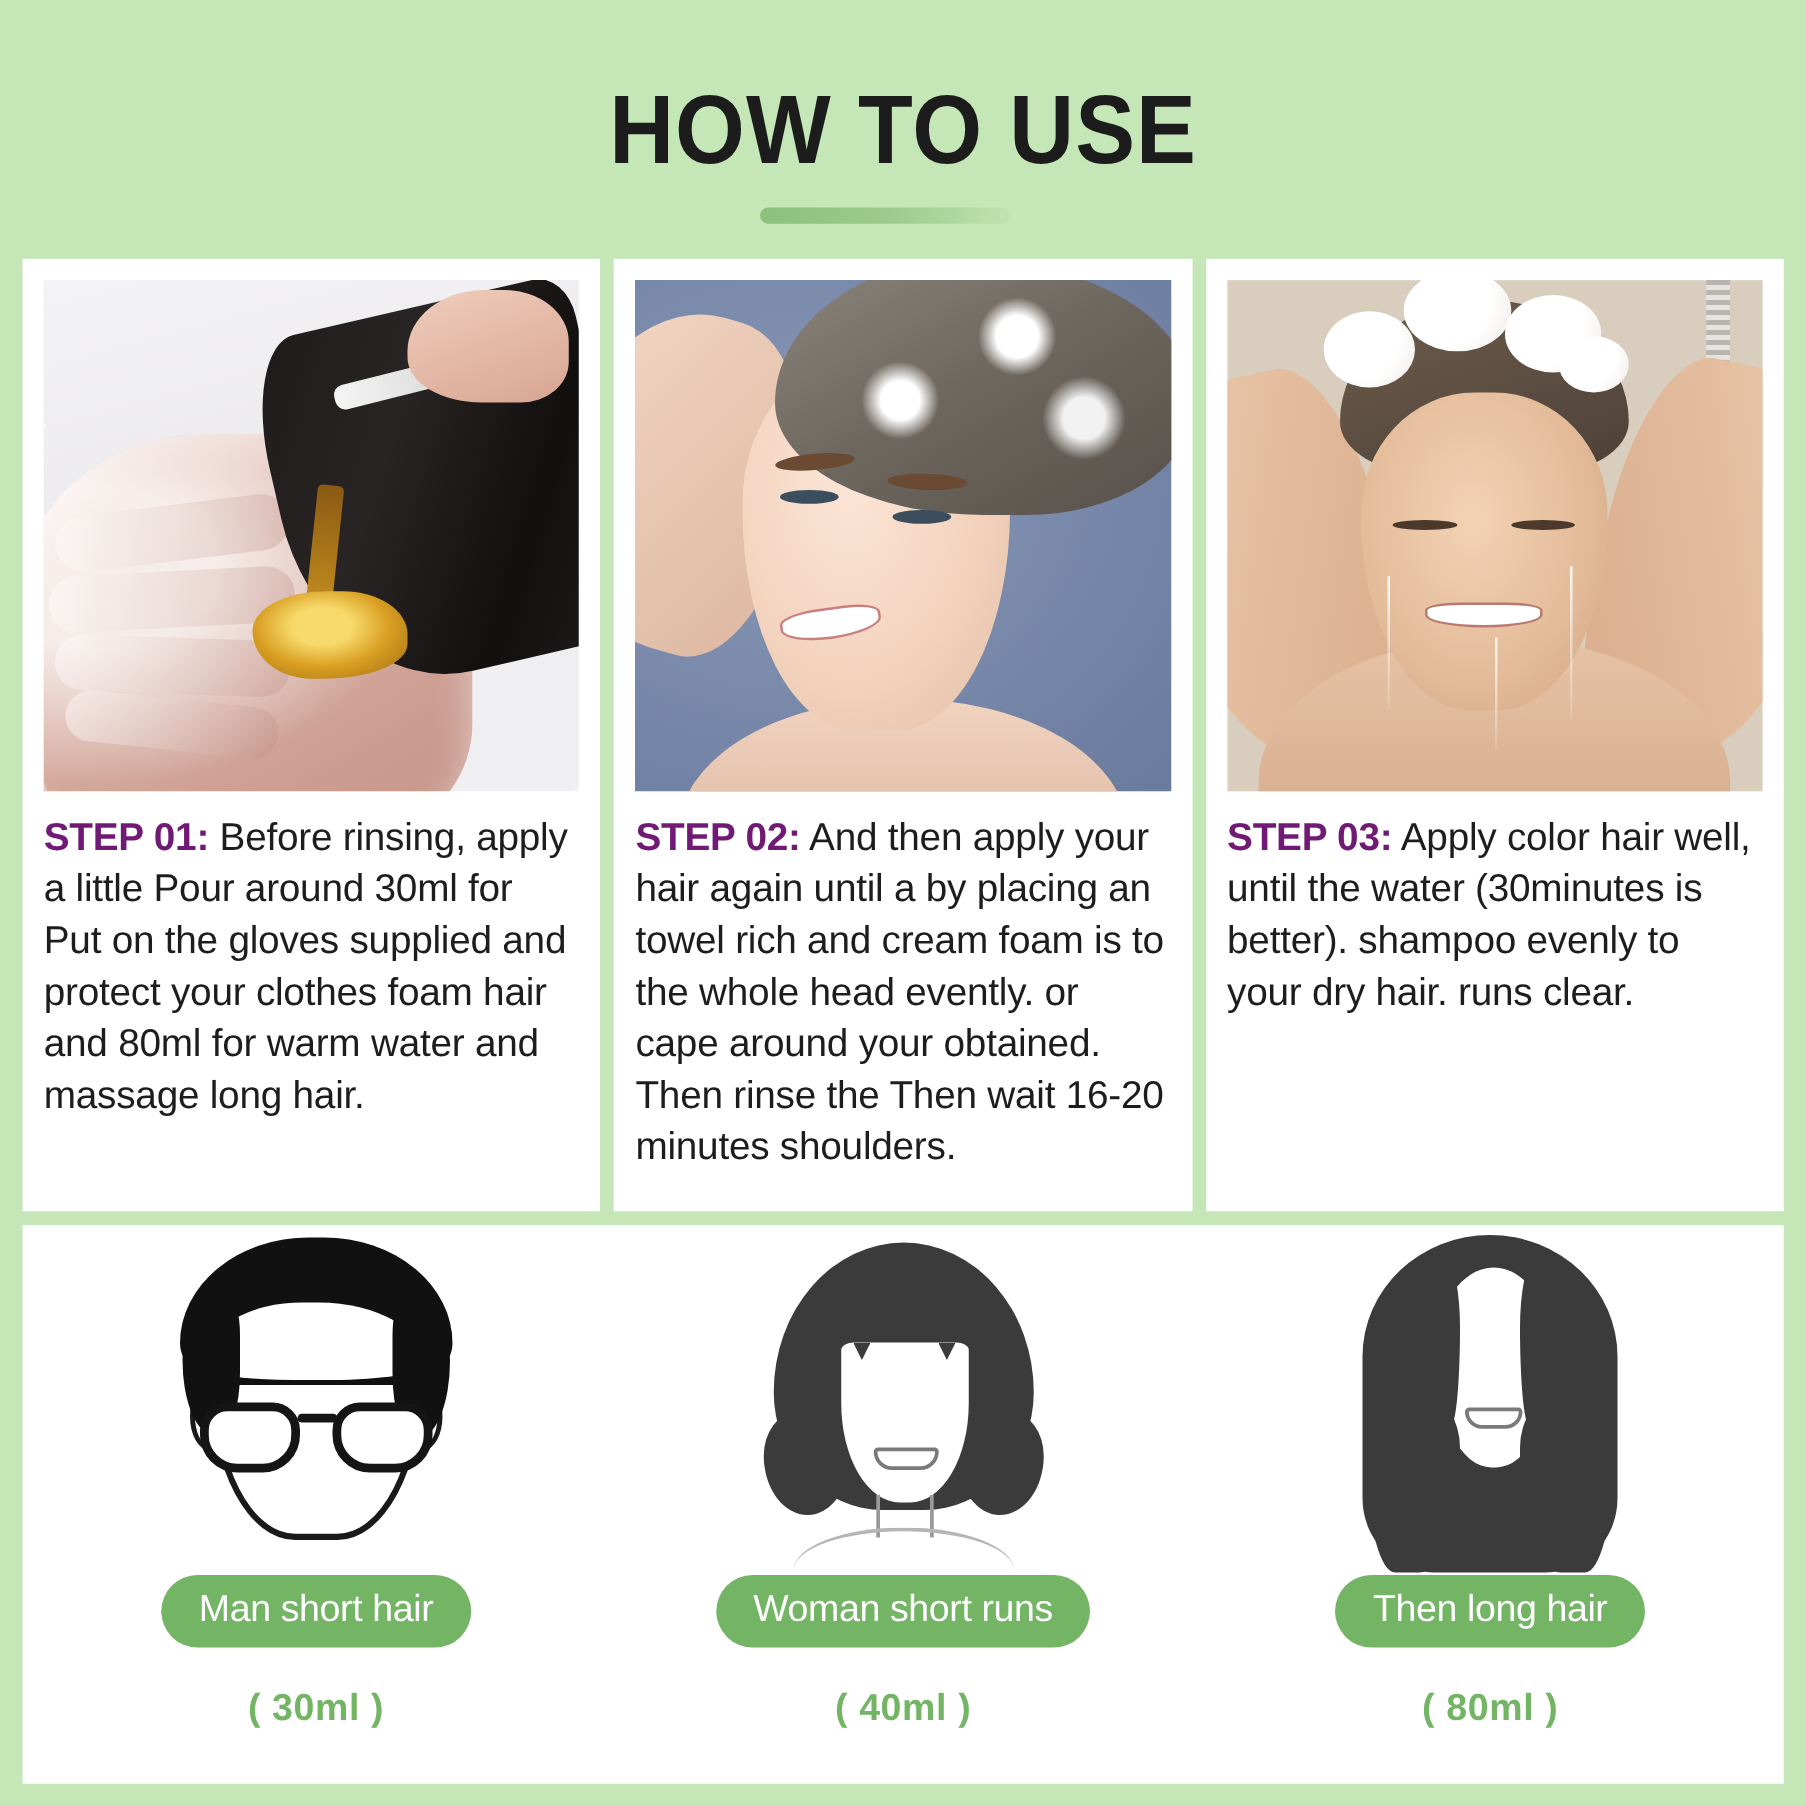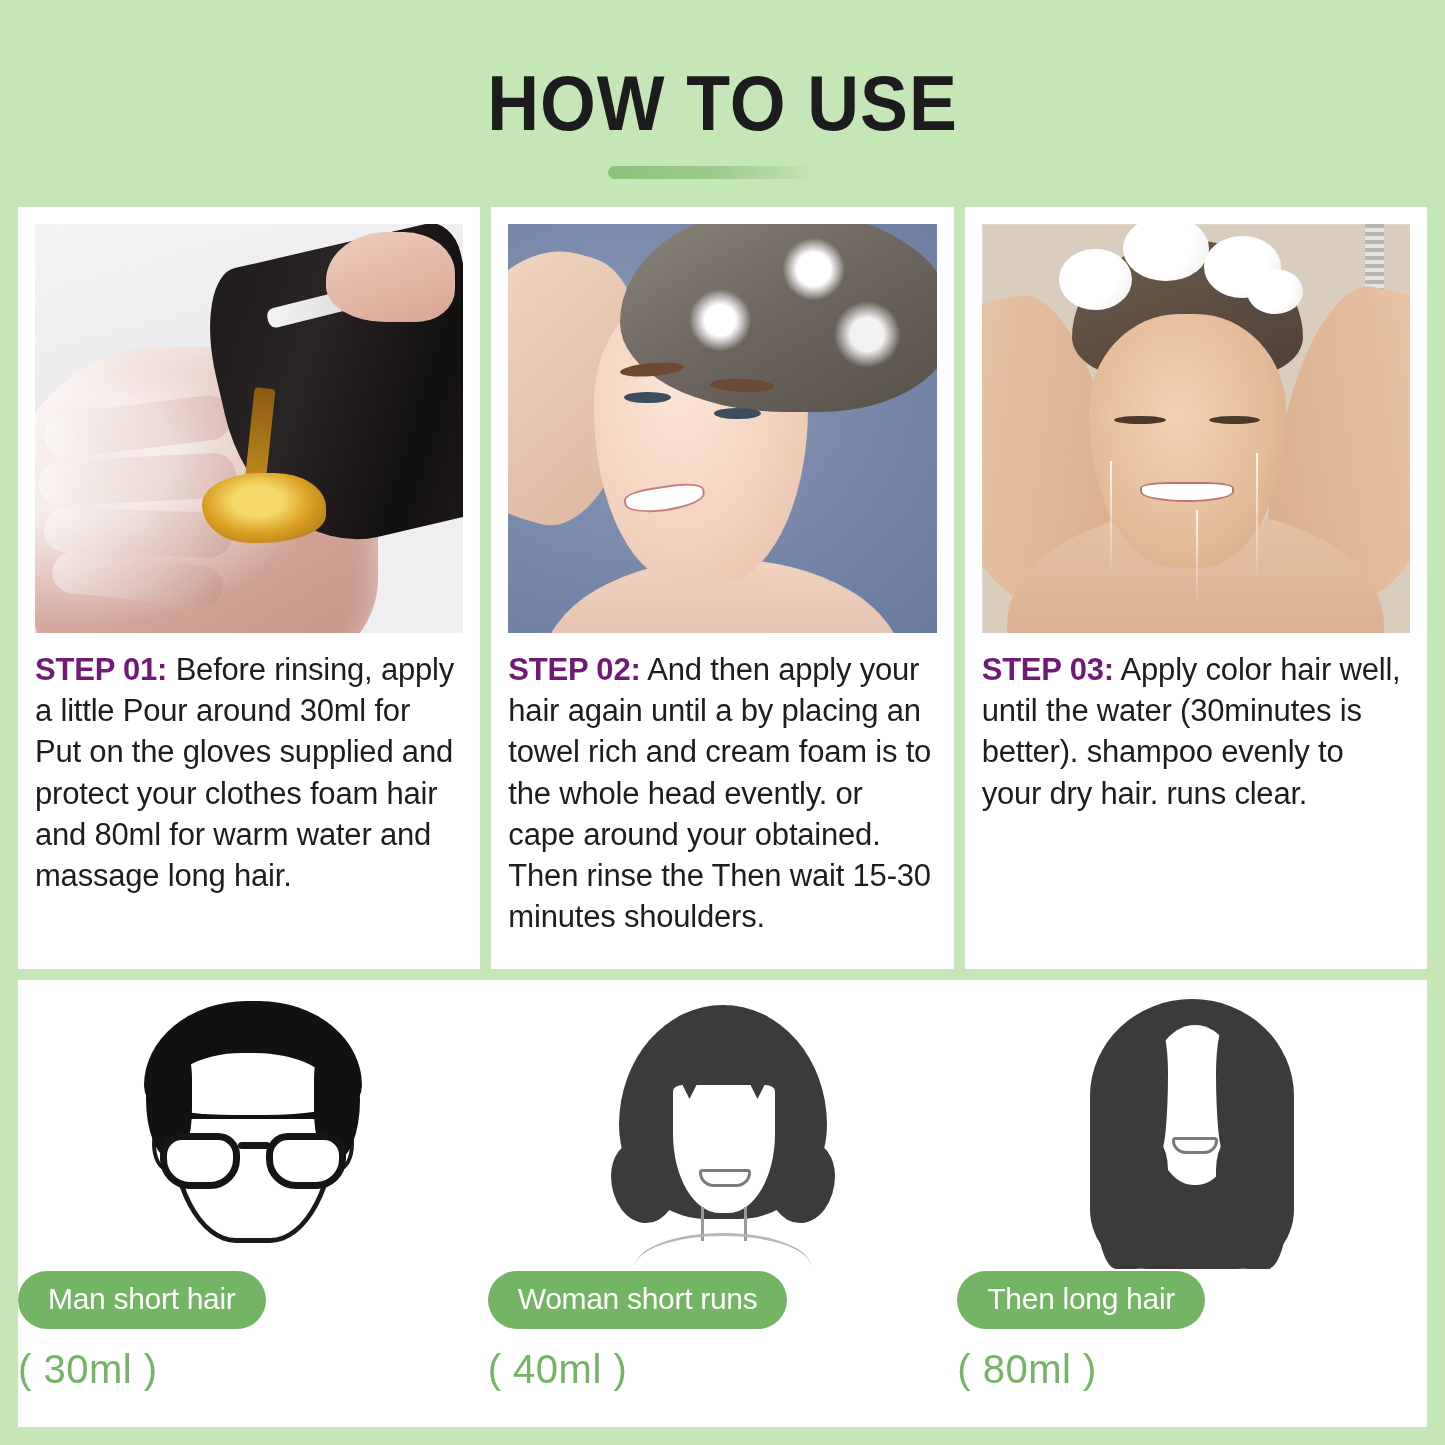--- a/index.html
+++ b/index.html
@@ -259,44 +259,44 @@
     left: 18px; top: 980px;
     width: 1409px; height: 447px;
     background: #ffffff;
     display: flex;
   }
   .type-col {
     flex: 1 1 0;
     position: relative;
     display: flex;
     flex-direction: column;
-    align-items: flex-start;
-    padding-top: 15px;
+    align-items: center;
+    padding-top: 4px;
   }
   .type-art {
     width: 100%;
     height: 268px;
     position: relative;
   }
   .type-pill {
     margin-top: 8px;
     background: #74b465;
     color: #ffffff;
     font-size: 30px;
     font-weight: 500;
     padding: 11px 30px 13px 30px;
     border-radius: 30px;
     white-space: nowrap;
     letter-spacing: -0.3px;
   }
   .type-vol {
-    margin-top: 18px;
+    margin-top: 32px;
     color: #74b465;
-    font-size: 40px;
-    font-weight: normal;
+    font-size: 30px;
+    font-weight: bold;
     letter-spacing: 0.5px;
   }
 
   
   .man { position: absolute; left: 50%; top: 6px; width: 222px; height: 252px; transform: translateX(-50%); }
   .man .face {
     position: absolute; left: 26px; top: 30px; width: 170px; height: 212px;
     background: #ffffff;
     border: 5px solid #1a1a1a;
     border-radius: 46% 46% 40% 40% / 36% 36% 60% 60%;
@@ -452,21 +452,21 @@
         <div class="shoulder"></div>
         <div class="face"></div>
         <div class="hair"></div>
         <div class="brow brow-l"></div>
         <div class="brow brow-r"></div>
         <div class="eye eye-l"></div>
         <div class="eye eye-r"></div>
         <div class="mouth"></div>
       </div>
       <div class="step-text">
-        <span class="step-label">STEP 02:</span><span>  And then apply your hair again until a by placing an towel rich and cream foam is to the whole head evently. or cape around your obtained. Then rinse the Then wait 15-30 minutes shoulders.</span>
+        <span class="step-label">STEP 02:</span><span>  And then apply your hair again until a by placing an towel rich and cream foam is to the whole head evently. or cape around your obtained. Then rinse the Then wait 16-20 minutes shoulders.</span>
       </div>
     </div>
 
     <div class="step-card">
       <div class="step-photo ph3">
         <div class="bg"></div>
         <div class="tile"></div>
         <div class="hose"></div>
         <div class="arm-l"></div>
         <div class="arm-r"></div>

